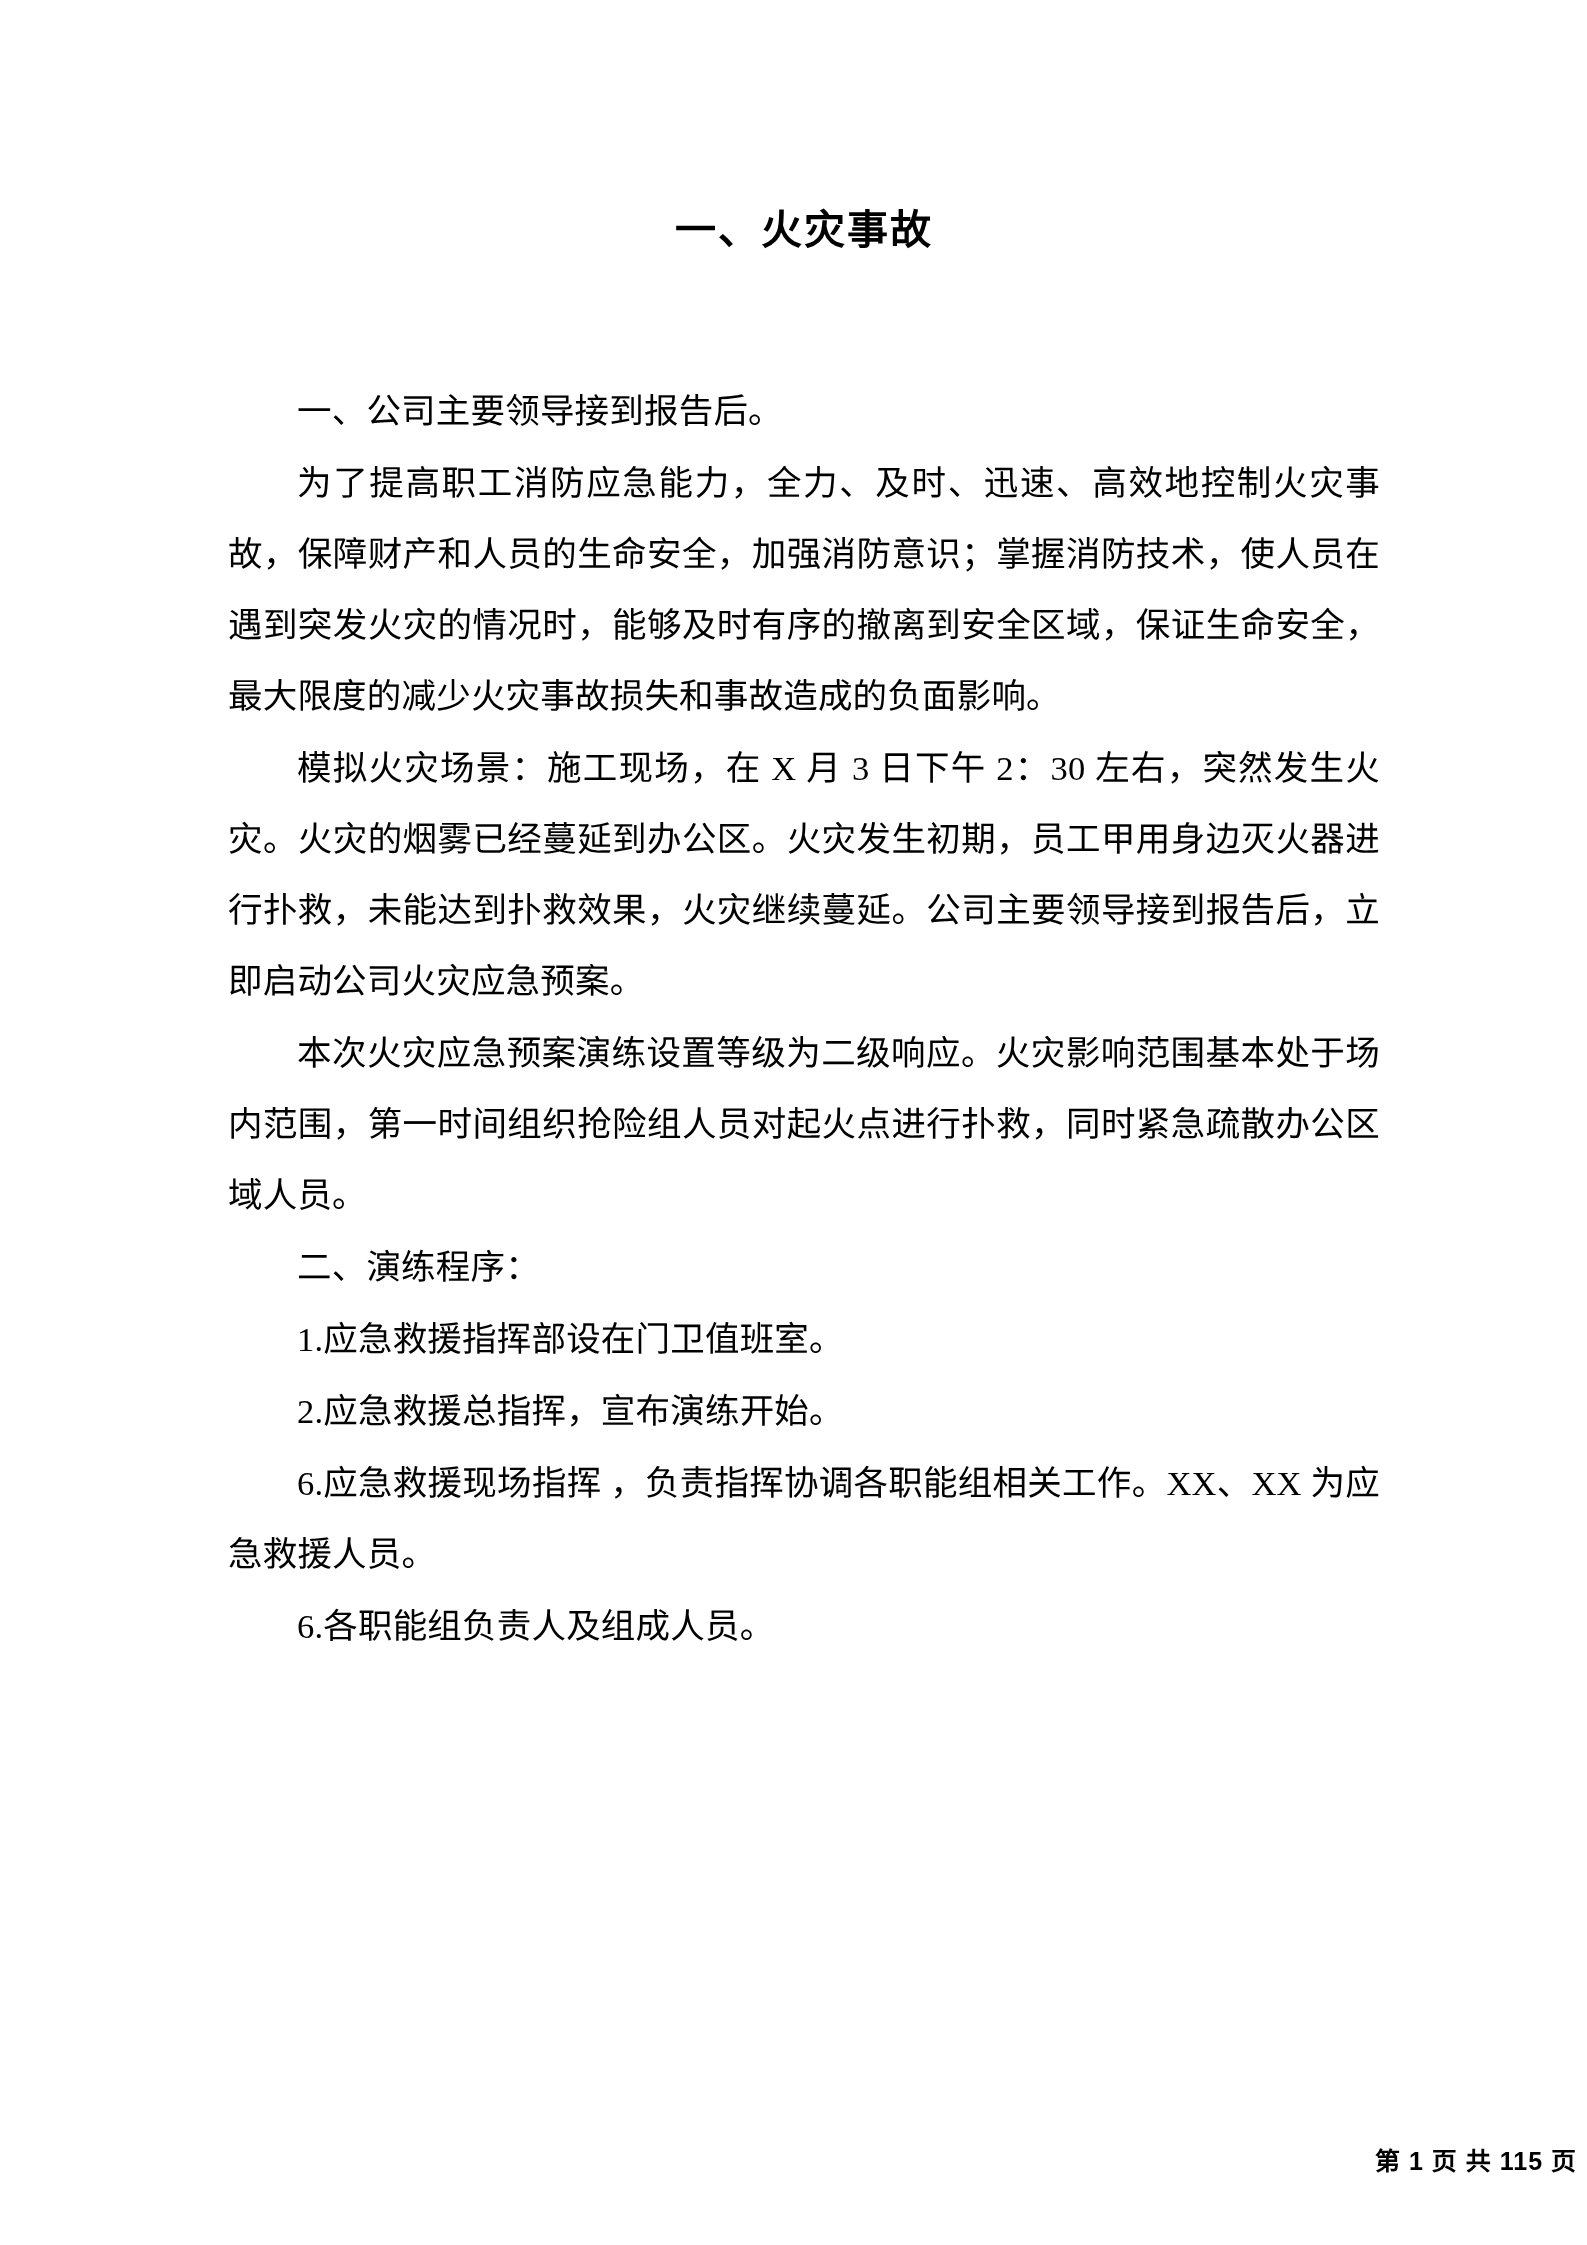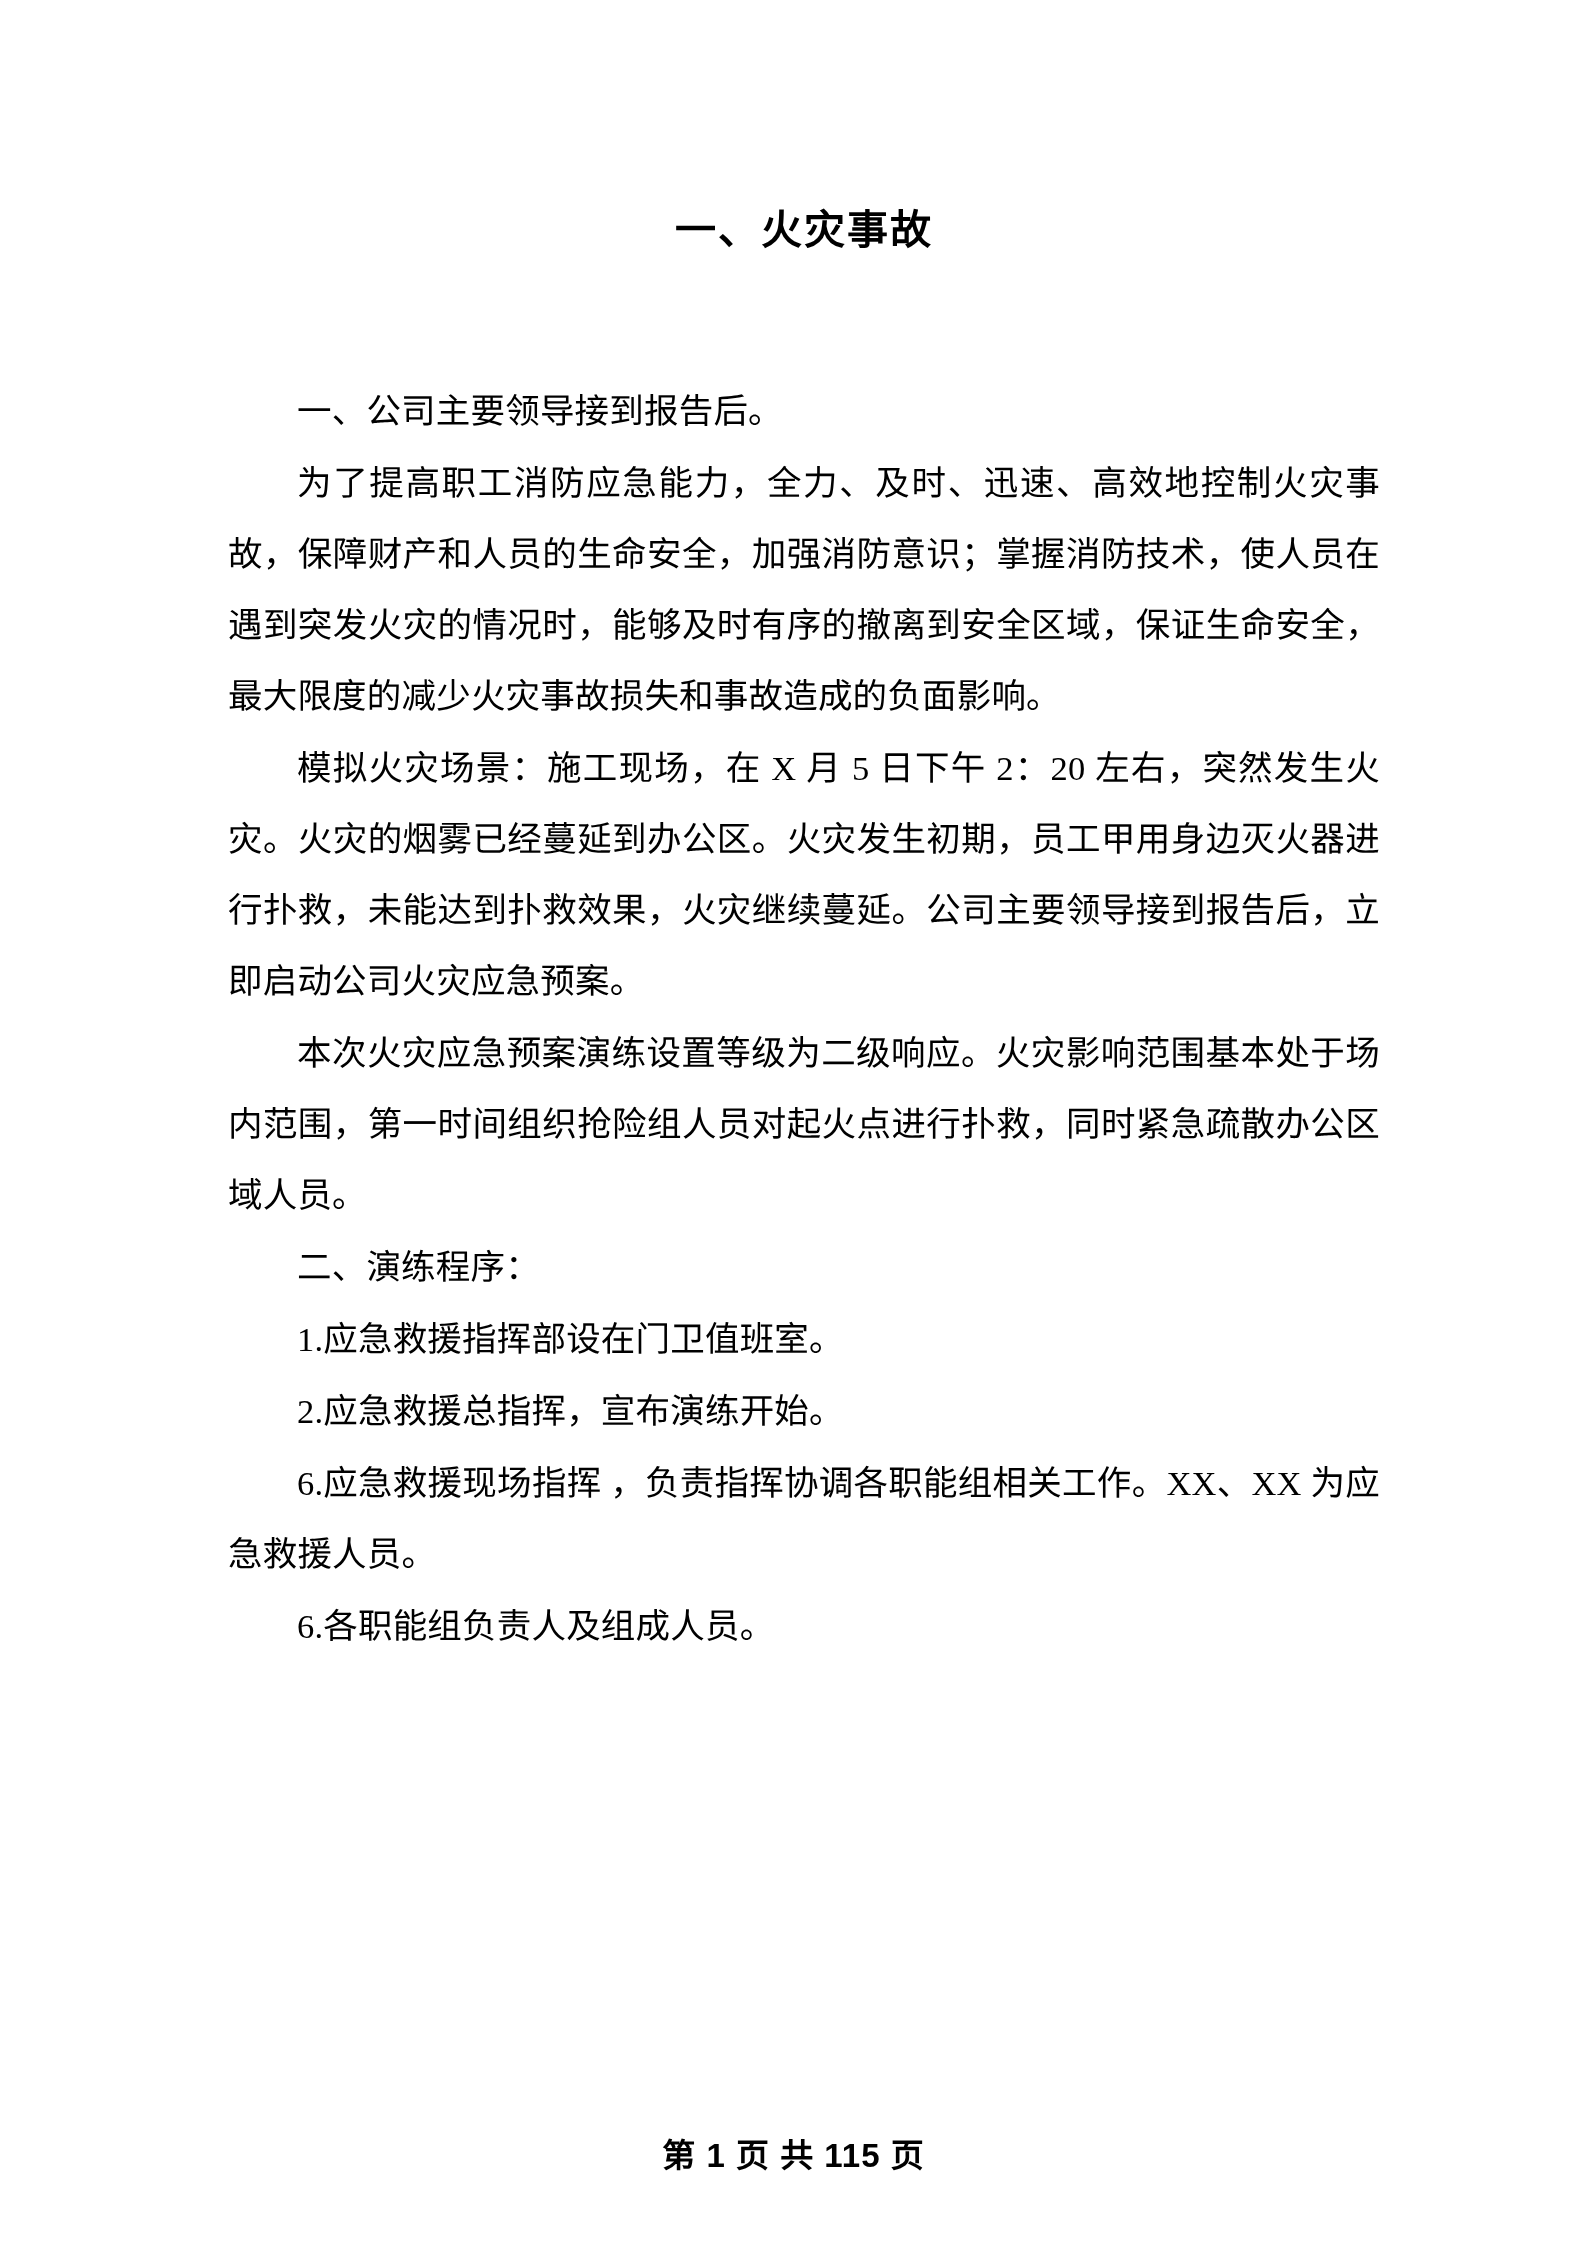--- a/index.html
+++ b/index.html
@@ -47,40 +47,40 @@
     text-justify: inter-ideograph;
     text-indent: 2em;
     font-family: "Liberation Serif", "DejaVu Serif", serif;
     letter-spacing: 0.2px;
   }
   .footer {
     position: absolute;
     left: 0;
     right: 0;
     bottom: 68px;
-    text-align: center;
-    font-size: 33px;
+    text-align: right;
+    font-size: 25px;
     font-weight: bold;
     font-family: "Liberation Sans", "DejaVu Sans", sans-serif;
     letter-spacing: 1px;
   }
   .footer span { display: inline; }
 </style>
 </head>
 <body>
 
 <div class="page">
   <div class="content">
 
     <h1 class="doc-title">一、火灾事故</h1>
 
     <div class="body-block">
       <p class="para">一、公司主要领导接到报告后。</p>
       <p class="para">为了提高职工消防应急能力，全力、及时、迅速、高效地控制火灾事故，保障财产和人员的生命安全，加强消防意识；掌握消防技术，使人员在遇到突发火灾的情况时，能够及时有序的撤离到安全区域，保证生命安全，最大限度的减少火灾事故损失和事故造成的负面影响。</p>
-      <p class="para">模拟火灾场景：施工现场，在 X 月 5 日下午 2：20 左右，突然发生火灾。火灾的烟雾已经蔓延到办公区。火灾发生初期，员工甲用身边灭火器进行扑救，未能达到扑救效果，火灾继续蔓延。公司主要领导接到报告后，立即启动公司火灾应急预案。</p>
+      <p class="para">模拟火灾场景：施工现场，在 X 月 3 日下午 2：30 左右，突然发生火灾。火灾的烟雾已经蔓延到办公区。火灾发生初期，员工甲用身边灭火器进行扑救，未能达到扑救效果，火灾继续蔓延。公司主要领导接到报告后，立即启动公司火灾应急预案。</p>
       <p class="para">本次火灾应急预案演练设置等级为二级响应。火灾影响范围基本处于场内范围，第一时间组织抢险组人员对起火点进行扑救，同时紧急疏散办公区域人员。</p>
       <p class="para">二、演练程序：</p>
       <p class="para">1.应急救援指挥部设在门卫值班室。</p>
       <p class="para">2.应急救援总指挥，宣布演练开始。</p>
       <p class="para">6.应急救援现场指挥 ，负责指挥协调各职能组相关工作。XX、XX 为应急救援人员。</p>
       <p class="para">6.各职能组负责人及组成人员。</p>
     </div>
 
   </div>
 

